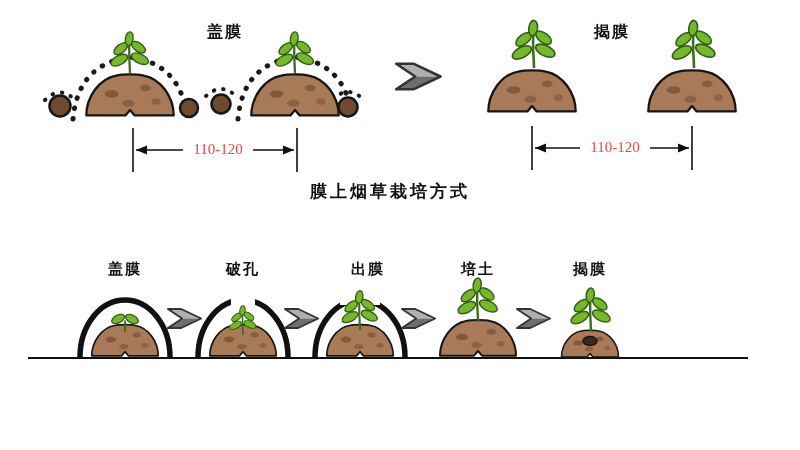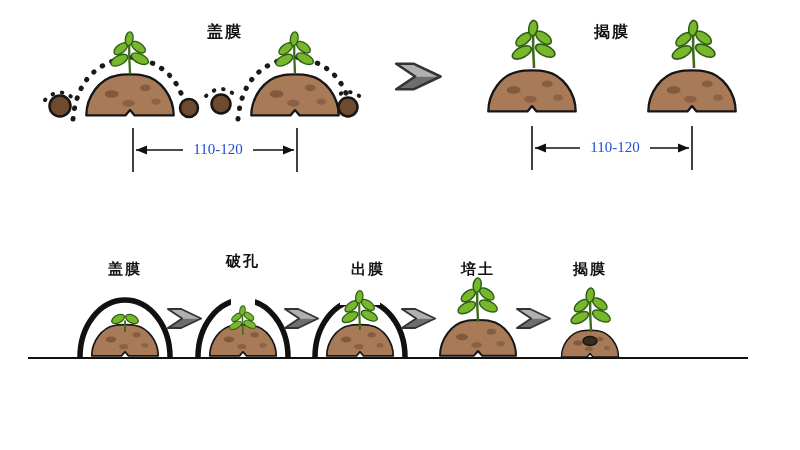--- a/index.html
+++ b/index.html
@@ -10,21 +10,21 @@
   .layer{position:absolute;left:0;top:0;}
   .lbl{
     position:absolute;text-align:center;font-weight:bold;color:#111;
     letter-spacing:2px;white-space:nowrap;
   }
   .lbl-top{font-size:16px;}
   .lbl-stage{font-size:15px;}
   .title{font-size:17px;letter-spacing:3px;}
   .num{
     position:absolute;text-align:center;font-family:"Liberation Serif",serif;
-    font-weight:normal;font-size:15px;color:#1d4ed8;background:#fff;
+    font-weight:normal;font-size:15px;color:#ef4444;background:#fff;
     letter-spacing:0;padding:0 3px;
   }
 </style>
 </head>
 <body>
 
 <div class="canvas">
 
   <svg class="layer" width="800" height="450" viewBox="0 0 800 450">
 
@@ -149,20 +149,21 @@
       <use href="#sym-plant" x="565" y="284" width="52" height="48"></use>
     </g>
   </svg>
 
   <div class="lbl lbl-top" style="left:185px;top:22px;width:80px;">盖膜</div>
   <div class="lbl lbl-top" style="left:572px;top:22px;width:80px;">揭膜</div>
 
   <div class="num" style="left:183px;top:141px;width:64px;">110-120</div>
   <div class="num" style="left:580px;top:139px;width:64px;">110-120</div>
 
+  <div class="lbl title" style="left:280px;top:180px;width:220px;">膜上烟草栽培方式</div>
 
   <div class="lbl lbl-stage" style="left:93px;top:260px;width:64px;">盖膜</div>
-  <div class="lbl lbl-stage" style="left:211px;top:252px;width:64px;">破孔</div>
+  <div class="lbl lbl-stage" style="left:211px;top:260px;width:64px;">破孔</div>
   <div class="lbl lbl-stage" style="left:336px;top:260px;width:64px;">出膜</div>
   <div class="lbl lbl-stage" style="left:446px;top:260px;width:64px;">培土</div>
   <div class="lbl lbl-stage" style="left:558px;top:260px;width:64px;">揭膜</div>
 
 </div>
 
 </body></html>

